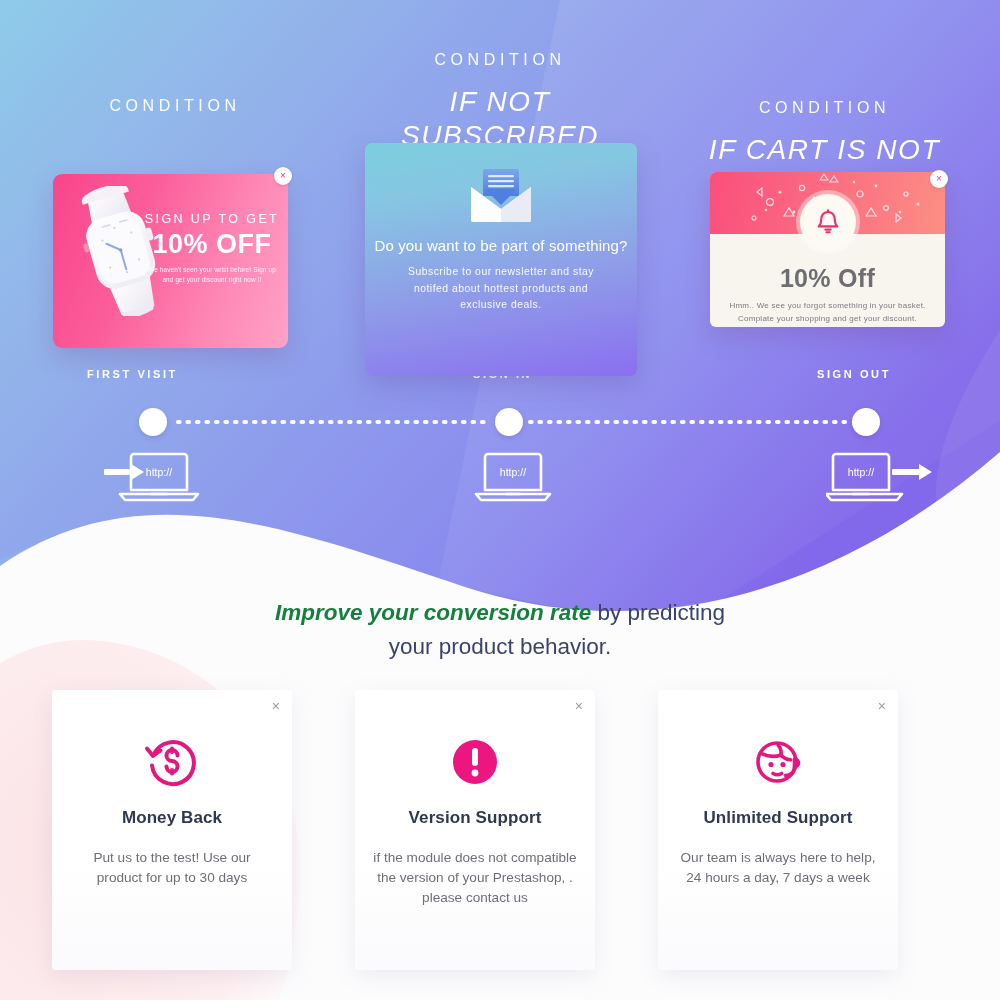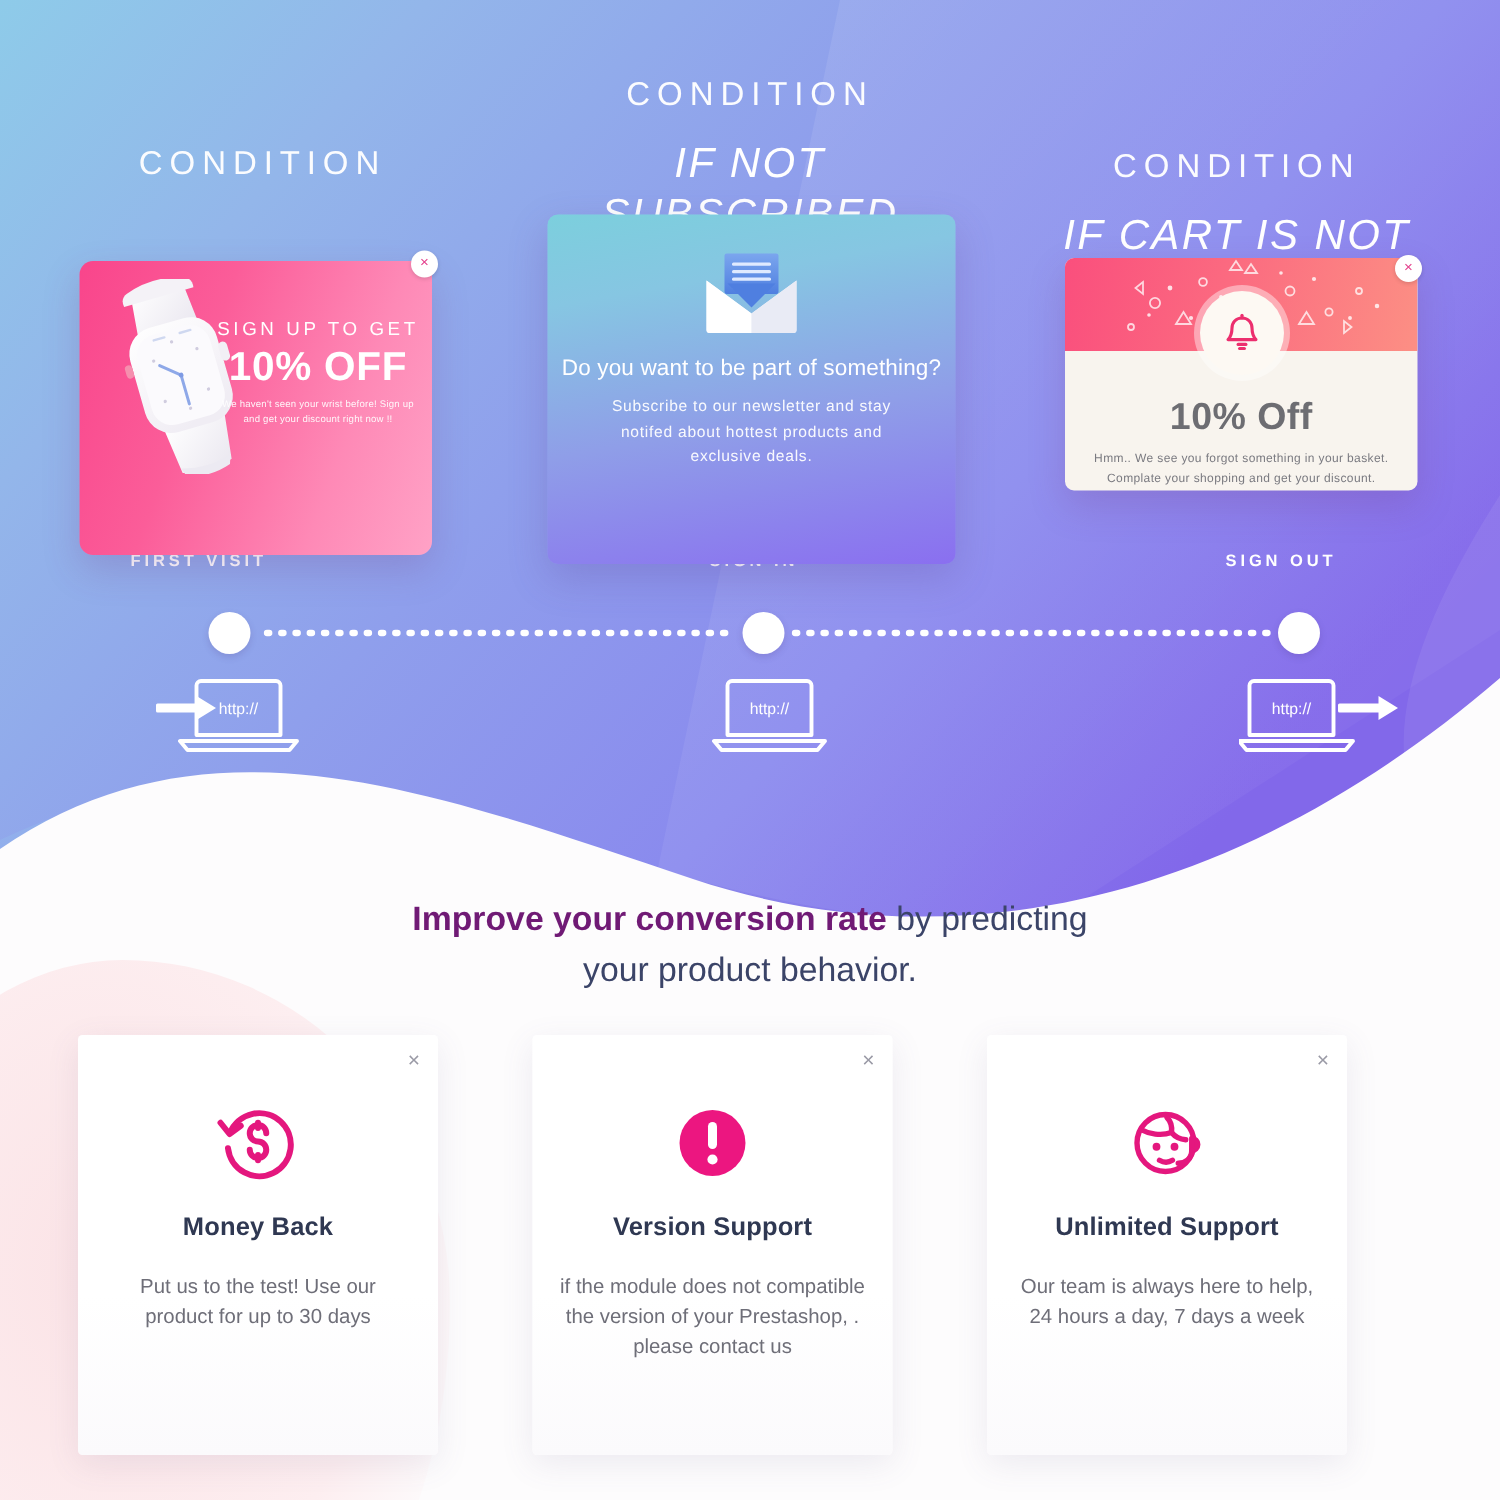--- a/index.html
+++ b/index.html
@@ -42,21 +42,21 @@
   
   .cond {
     position: absolute;
     text-align: center;
     color: #ffffff;
     z-index: 5;
     user-select: none;
   }
   .cond .cond-word {
     display: block;
-    font-size: 22px;
+    font-size: 16px;
     letter-spacing: 4.6px;
     font-weight: 400;
     line-height: 1.2;
     opacity: .97;
   }
   .cond .cond-val {
     display: block;
     margin-top: 16px;
     font-size: 28px;
     font-weight: 400;
@@ -65,21 +65,21 @@
     line-height: 1.2;
   }
   #cond-1 { left: 55px;  top: 96px;  width: 240px; }
   #cond-2 { left: 350px; top: 50px;  width: 300px; }
   #cond-3 { left: 672px; top: 98px;  width: 305px; }
 
   
   .popup-watch {
     position: absolute;
     left: 53px; top: 174px;
-    width: 235px; height: 196px;
+    width: 235px; height: 174px;
     border-radius: 9px;
     background: linear-gradient(110deg, #f9458b 0%, #fb5d99 35%, #fe89b6 72%, #ffa2c6 100%);
     box-shadow: 0 10px 24px rgba(120,60,130,.22);
     overflow: hidden;
     z-index: 6;
   }
   .watch-img {
     position: absolute;
     left: 12px; top: 12px;
     width: 112px; height: 130px;
@@ -212,21 +212,22 @@
     left: 0; top: 596px;
     width: 1000px;
     text-align: center;
     color: #3b4468;
     font-size: 22.5px;
     line-height: 34px;
     z-index: 5;
   }
   .headline b {
     font-weight: 700;
-    color: #701a75;
+    font-style: italic;
+    color: #15803d;
   }
 
   
   .feat {
     position: absolute;
     top: 690px;
     width: 240px; height: 280px;
     background: linear-gradient(180deg, #ffffff 0%, #ffffff 62%, #fbfafc 100%);
     border-radius: 3px;
     box-shadow: 0 6px 22px rgba(100,90,140,.11);

